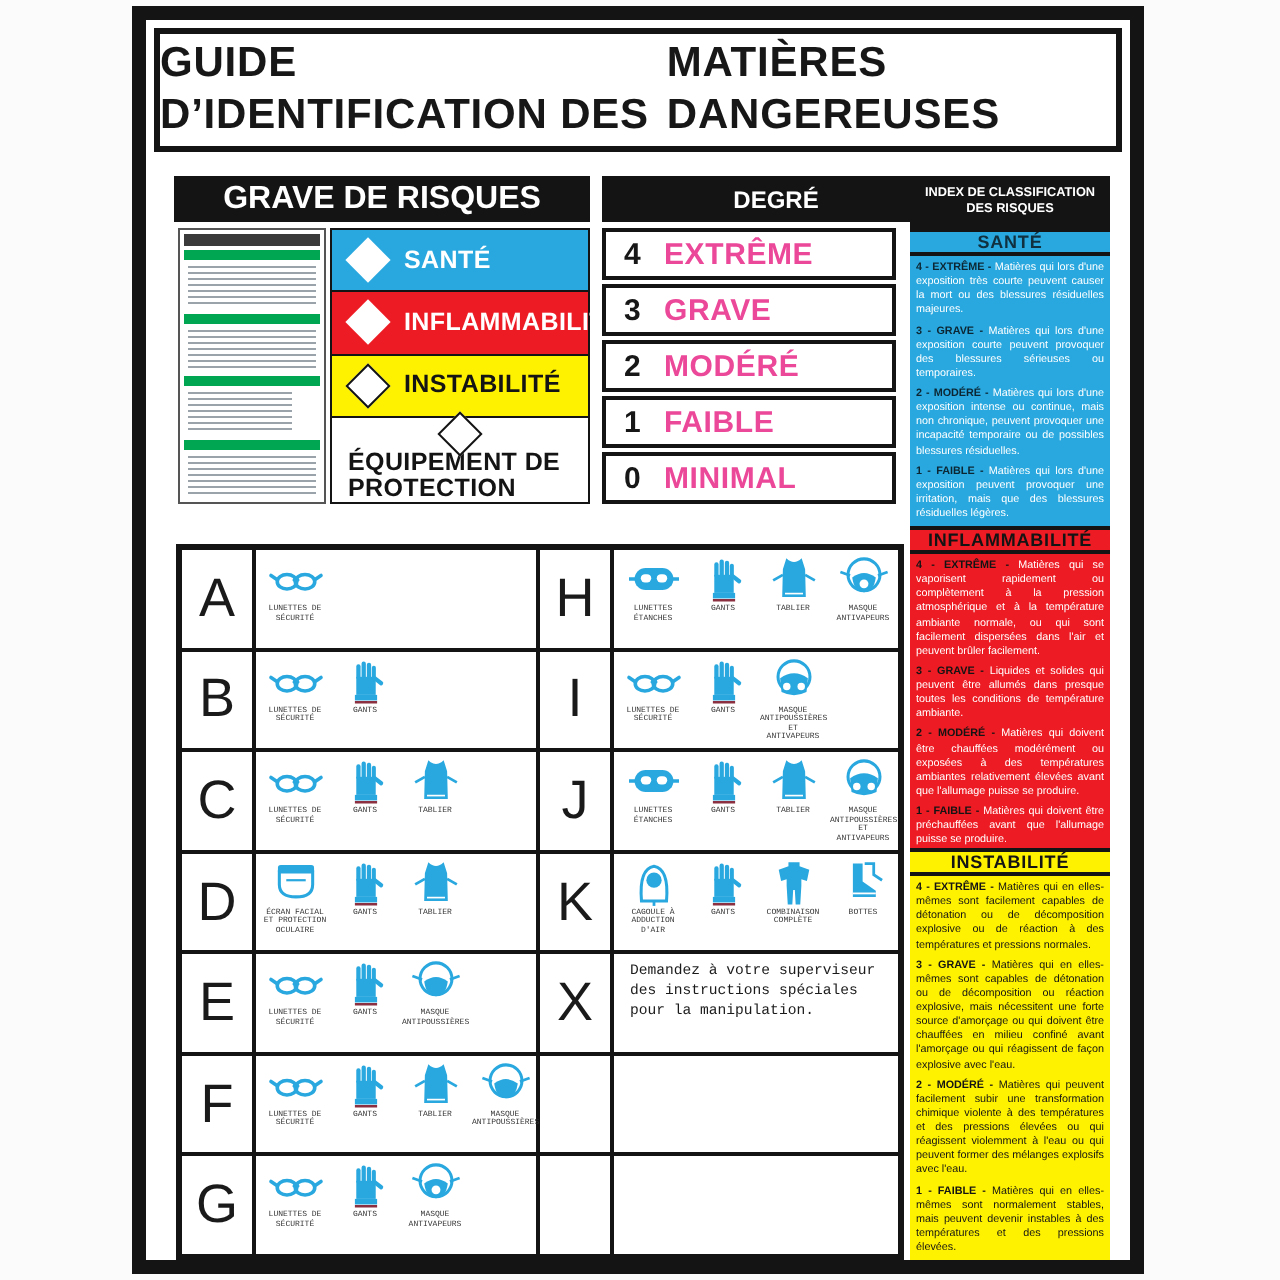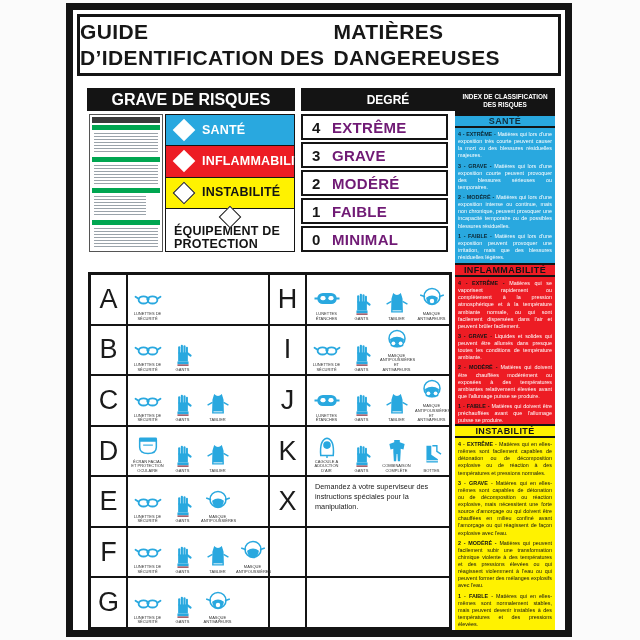--- a/index.html
+++ b/index.html
@@ -40,21 +40,21 @@
   .diamond.outlined { border:1.6px solid #141414; }
   .bar-label { font-weight:700; font-size:12.5px; line-height:1.05; letter-spacing:.2px; }
   .bar-sante .bar-label, .bar-flam .bar-label { color:#fff; }
   .bar-inst .bar-label, .bar-equip .bar-label { color:#141414; }
 
   
   .degree-panel { left:228px; top:104px; width:147px; height:138px;
                   display:flex; flex-direction:column; gap:2px; }
   .deg-row { flex:1; border:2px solid #141414; background:#fff; display:flex; align-items:center; padding-left:9px; }
   .deg-num { font-weight:700; font-size:15px; color:#171717; width:20px; }
-  .deg-label { font-weight:700; font-size:15px; color:#701a75; letter-spacing:.3px; }
+  .deg-label { font-weight:700; font-size:15px; color:#ec4899; letter-spacing:.3px; }
 
   
   .class-col { left:382px; top:78px; width:100px; height:542px; display:flex; flex-direction:column; }
   .class-hdr { height:26px; background:#141414; color:#fff; font-weight:700; font-size:6.4px;
                display:flex; align-items:center; justify-content:center; text-align:center;
                line-height:1.25; padding:0 6px; text-transform:uppercase; }
   .cls-sec { display:flex; flex-direction:column; }
   .cls-sec-hdr { height:14px; border-top:2px solid #141414; border-bottom:2px solid #141414;
                  font-weight:700; font-size:9px; display:flex; align-items:center; justify-content:center;
                  letter-spacing:.4px; }
@@ -70,21 +70,21 @@
   .equip-hdr { left:15px; top:245px; width:364px; height:17px; background:#141414; color:#fff;
                font-weight:700; font-size:13px; display:flex; align-items:center; justify-content:center;
                letter-spacing:.2px; }
   .equip-table { left:15px; top:262px; width:364px; height:358px; border:3px solid #141414;
                  display:flex; flex-direction:column; background:#fff; }
   .eq-row { flex:1; display:flex; border-bottom:2px solid #141414; min-height:0; }
   .eq-row:last-child { border-bottom:none; }
   .cell { border-right:2px solid #141414; display:flex; align-items:center; min-width:0; }
   .cell:last-child { border-right:none; }
   .cell-letter { width:37px; justify-content:center; font-size:27px; color:#1a1a1a; }
-  .cell-equip { width:142px; padding:2px 3px; align-items:flex-end; gap:2px; }
+  .cell-equip { width:142px; padding:2px 3px; align-items:flex-start; gap:2px;font-family:Liberation Mono, monospace; }
   .ic { display:flex; flex-direction:column; align-items:center; width:33px; flex:0 0 auto; }
   .ic svg { width:28px; height:25px; display:block; }
   .ic-cap { font-size:4px; line-height:1.15; color:#333; text-align:center; text-transform:uppercase;
             margin-top:1px; max-width:33px; }
   .eq-note { font-size:7.3px; line-height:1.35; color:#1a1a1a; padding:3px 5px; align-self:flex-start; }
   .hidden-defs { position:absolute; width:0; height:0; overflow:hidden; }
 </style>
 </head>
 <body>
 

